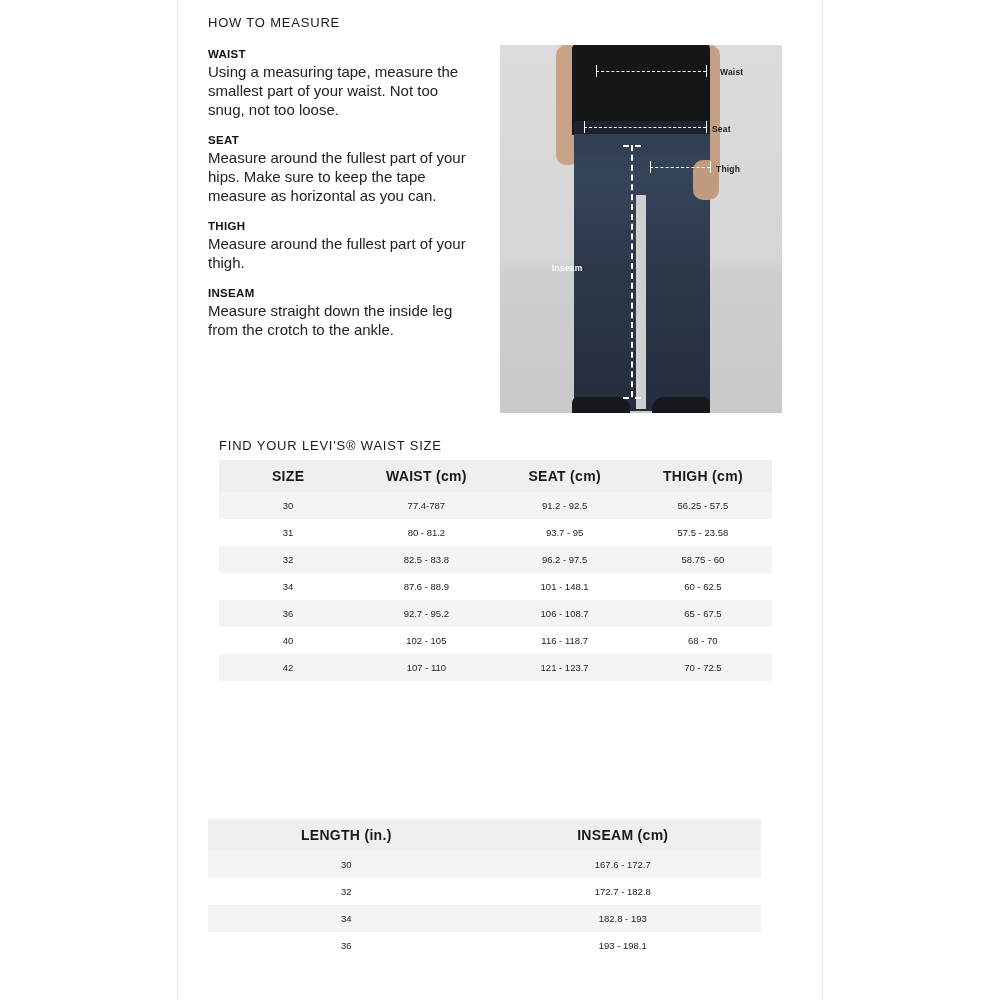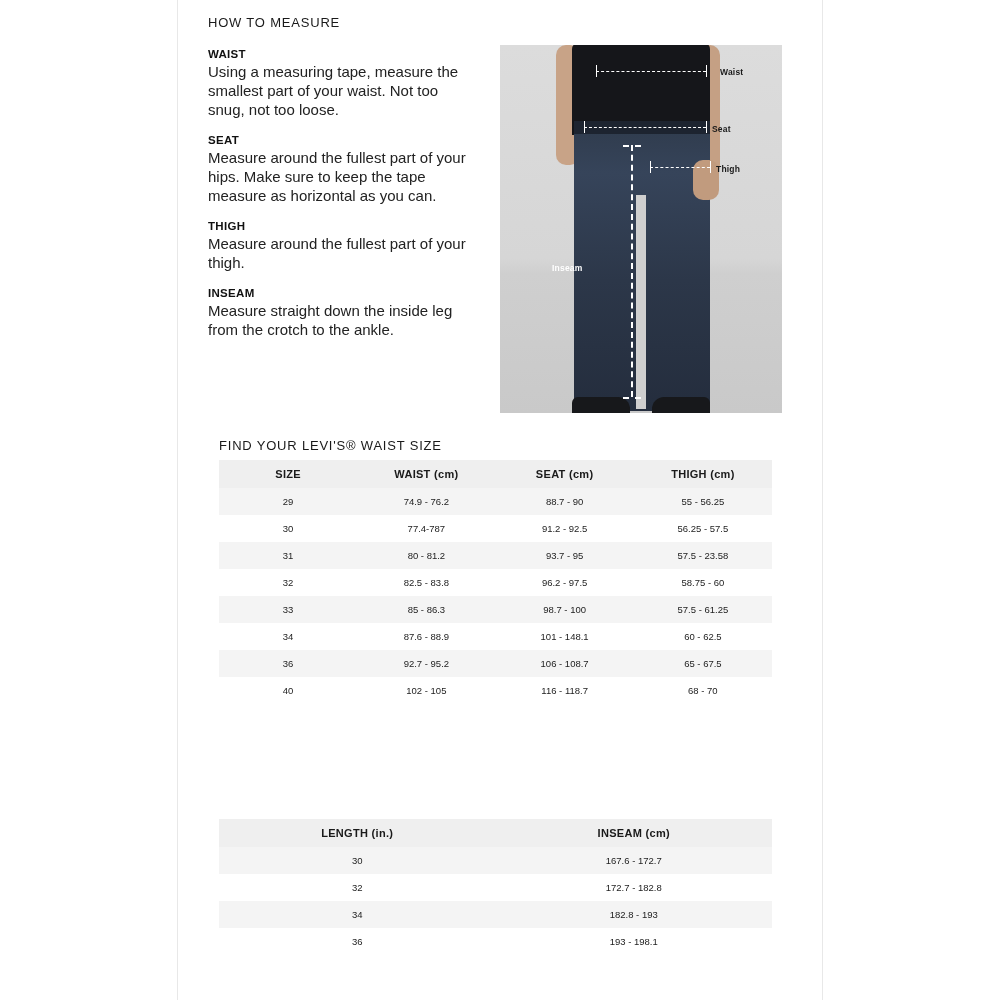--- a/index.html
+++ b/index.html
@@ -192,28 +192,28 @@
     width: 553px;
     border-collapse: collapse;
   }
   .length-title {
     position: absolute;
     left: 41px;
     top: 822px;
   }
   .length-table {
     position: absolute;
-    left: 41px;
+    left: 30px;
     top: 819px;
     width: 553px;
     border-collapse: collapse;
   }
   table th {
     background: #efefef;
-    font-size: 11px;
+    font-size: 14px;
     font-weight: bold;
     color: #1a1a1a;
     letter-spacing: 0.3px;
     padding: 8px 0;
     text-align: center;
   }
   table td {
     font-size: 9.5px;
     color: #222;
     text-align: center;
@@ -296,67 +296,61 @@
       <thead>
         <tr>
           <th style="width:25%">SIZE</th>
           <th style="width:25%">WAIST (cm)</th>
           <th style="width:25%">SEAT (cm)</th>
           <th style="width:25%">THIGH (cm)</th>
         </tr>
       </thead>
       <tbody>
         <tr>
-          <td>29</td>
-          <td>74.9 - 76.2</td>
-          <td>88.7 - 90</td>
-          <td>55 - 56.25</td>
-        </tr>
-        <tr>
           <td>30</td>
           <td>77.4-787</td>
           <td>91.2 - 92.5</td>
           <td>56.25 - 57.5</td>
         </tr>
         <tr>
           <td>31</td>
           <td>80 - 81.2</td>
           <td>93.7 - 95</td>
           <td>57.5 - 23.58</td>
         </tr>
         <tr>
           <td>32</td>
           <td>82.5 - 83.8</td>
           <td>96.2 - 97.5</td>
           <td>58.75 - 60</td>
         </tr>
         <tr>
-          <td>33</td>
-          <td>85 - 86.3</td>
-          <td>98.7 - 100</td>
-          <td>57.5 - 61.25</td>
-        </tr>
-        <tr>
           <td>34</td>
           <td>87.6 - 88.9</td>
           <td>101 - 148.1</td>
           <td>60 - 62.5</td>
         </tr>
         <tr>
           <td>36</td>
           <td>92.7 - 95.2</td>
           <td>106 - 108.7</td>
           <td>65 - 67.5</td>
         </tr>
         <tr>
           <td>40</td>
           <td>102 - 105</td>
           <td>116 - 118.7</td>
           <td>68 - 70</td>
         </tr>
+        <tr>
+          <td>42</td>
+          <td>107 - 110</td>
+          <td>121 - 123.7</td>
+          <td>70 - 72.5</td>
+        </tr>
       </tbody>
     </table>
 
     <div class="section-title length-title">FIND YOUR LEVI'S® LENGTH</div>
 
     <table class="length-table">
       <thead>
         <tr>
           <th style="width:50%">LENGTH (in.)</th>
           <th style="width:50%">INSEAM (cm)</th>

